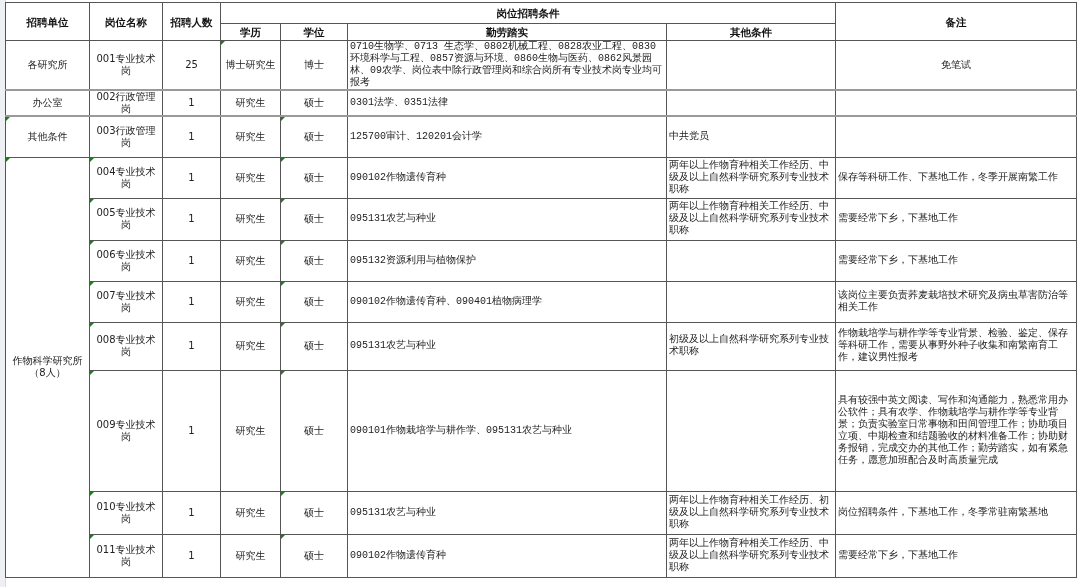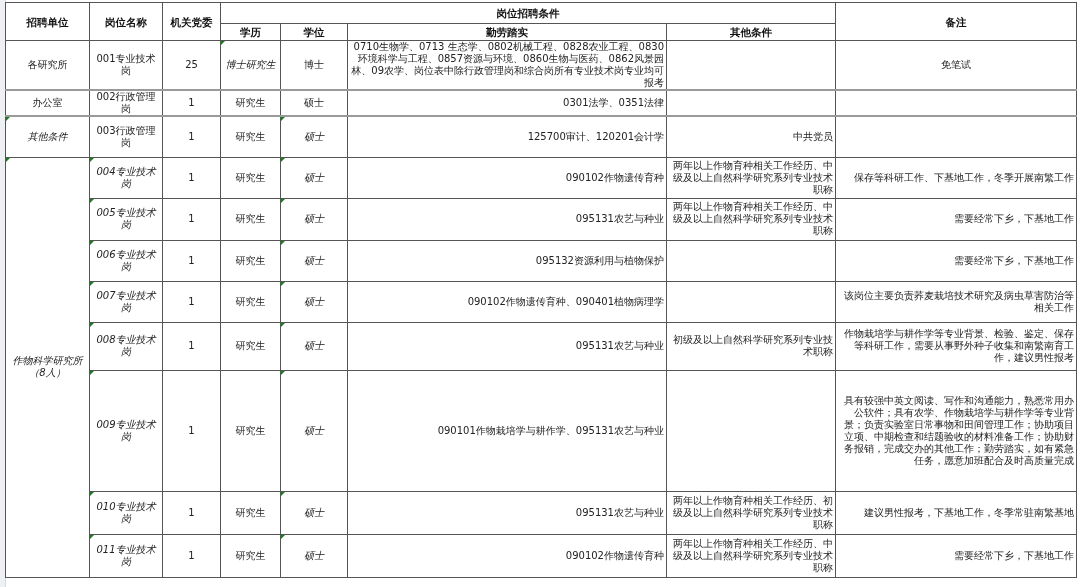--- a/index.html
+++ b/index.html
@@ -4,23 +4,23 @@
 <style>
   html, body { margin:0; padding:0; background:#ffffff; }
   body { width:1080px; height:587px; overflow:hidden; position:relative;
          font-family:"DejaVu Sans","Liberation Sans",sans-serif; font-size:10px; color:#222; }
   .gutter { position:absolute; left:0; top:0; width:5px; height:587px; background:#eef0f3; border-right:1px solid #d6d9de; }
   table.sheet { position:absolute; left:5px; top:2px; border-collapse:collapse; table-layout:fixed; }
   table.sheet td, table.sheet th { border:1px solid #555; padding:0 2px; vertical-align:middle; overflow:hidden;
         line-height:12px; }
   th { font-weight:bold; font-size:10.5px; text-align:center; background:#fff; color:#111; }
   td.c { text-align:center; }
-  td.l { text-align:right; word-break:break-all; }
+  td.l { text-align:left; word-break:break-all;font-family:Liberation Mono, monospace; }
   tr.hsep td { border-top:2px solid #9a9a9a; }
-  .mark { position:relative;font-style:italic; }
+  .mark { position:relative; }
   .mark::before { content:""; position:absolute; left:0; top:0; width:0; height:0;
         border-top:4px solid #1a7f1a; border-right:4px solid transparent; }
 </style>
 </head>
 <body>
 
 <div class="gutter"></div>
 
 <table class="sheet">
   <colgroup>
@@ -30,21 +30,21 @@
       <col style="width:60px">
     <col style="width:67px">
       <col style="width:319px">
       <col style="width:169px">
       <col style="width:241px">
   </colgroup>
   <tbody>
       <tr style="height:21px">
     <th rowspan="2">招聘单位</th>
     <th rowspan="2">岗位名称</th>
-    <th rowspan="2">机关党委</th>
+    <th rowspan="2">招聘人数</th>
     <th colspan="4">岗位招聘条件</th>
     <th rowspan="2">备注</th>
   </tr>
   <tr style="height:17px">
     <th>学历</th>
     <th>学位</th>
     <th>勤劳踏实</th>
     <th>其他条件</th>
   </tr>
 
@@ -133,21 +133,21 @@
     <td class="l"></td>
     <td class="l">具有较强中英文阅读、写作和沟通能力，熟悉常用办公软件；具有农学、作物栽培学与耕作学等专业背景；负责实验室日常事物和田间管理工作；协助项目立项、中期检查和结题验收的材料准备工作；协助财务报销，完成交办的其他工作；勤劳踏实，如有紧急任务，愿意加班配合及时高质量完成</td>
   </tr>
   <tr style="height:43px">
     <td class="c mark">010专业技术岗</td>
     <td class="c">1</td>
     <td class="c">研究生</td>
     <td class="c mark">硕士</td>
     <td class="l">095131农艺与种业</td>
     <td class="l">两年以上作物育种相关工作经历、初级及以上自然科学研究系列专业技术职称</td>
-    <td class="l">建议男性报考，下基地工作，冬季常驻南繁基地</td>
+    <td class="l">岗位招聘条件，下基地工作，冬季常驻南繁基地</td>
   </tr>
   <tr style="height:43px">
     <td class="c mark">011专业技术岗</td>
     <td class="c">1</td>
     <td class="c">研究生</td>
     <td class="c mark">硕士</td>
     <td class="l">090102作物遗传育种</td>
     <td class="l">两年以上作物育种相关工作经历、中级及以上自然科学研究系列专业技术职称</td>
     <td class="l">需要经常下乡，下基地工作</td>
   </tr>

